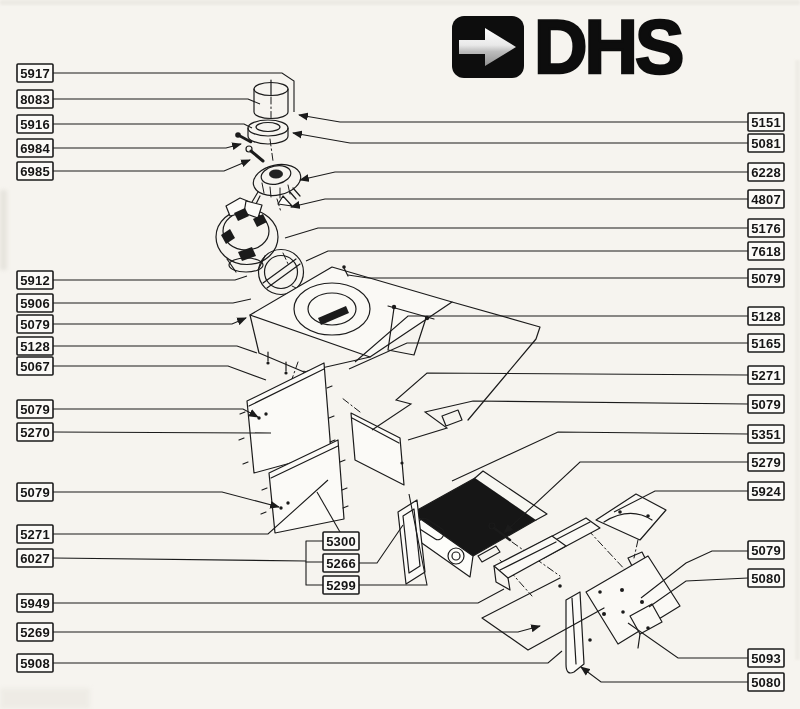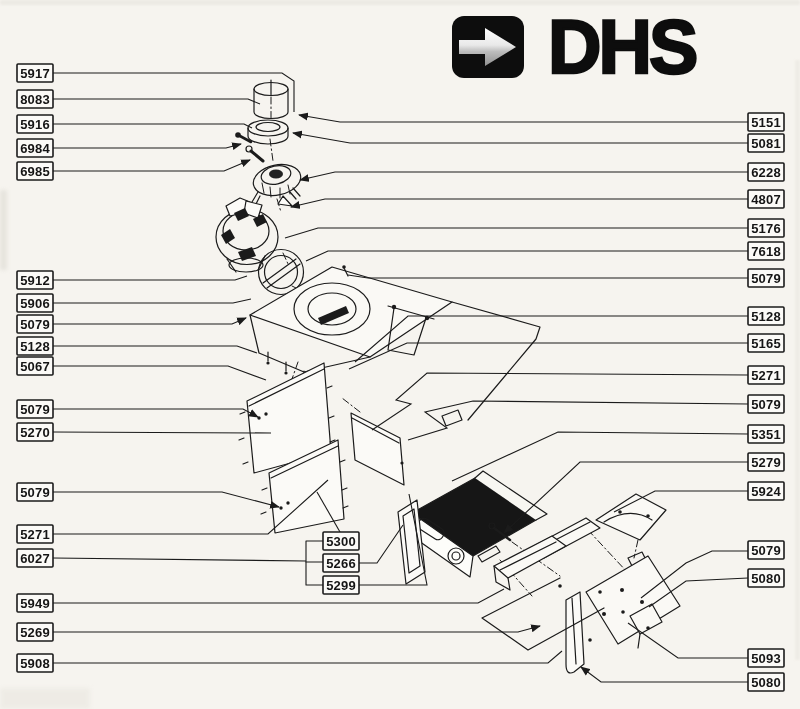--- a/index.html
+++ b/index.html
@@ -8,21 +8,21 @@
     background:#f6f4ef;
     font-family:"Liberation Sans",sans-serif;
   }
   
   .scan{position:absolute;pointer-events:none;}
   .scan.a1{left:0;top:190px;width:7px;height:80px;background:#d8d5cd;opacity:.55;filter:blur(2px);}
   .scan.a2{left:0;top:0;width:800px;height:5px;background:#e4e1da;opacity:.5;filter:blur(1px);}
   .scan.a3{left:0;top:688px;width:90px;height:21px;background:#e7e4dd;opacity:.5;filter:blur(2px);}
   .scan.a4{right:0;top:60px;width:5px;height:600px;background:#e6e3dc;opacity:.45;filter:blur(1px);}
 
-  #logo{position:absolute;left:452px;top:16px;display:flex;align-items:flex-start;gap:24px;}
+  #logo{position:absolute;left:452px;top:16px;display:flex;align-items:flex-start;gap:10px;}
   #logo .word{
     font-size:74px;font-weight:bold;line-height:62px;letter-spacing:-3px;
     color:#0d0d0d;-webkit-text-stroke:2.4px #0d0d0d;
     transform:scaleY(1.02);
   }
   svg text.label-text{
     font-family:"Liberation Sans",sans-serif;font-size:13px;font-weight:bold;
     fill:#151515;text-anchor:middle;letter-spacing:.2px;
   }
   #diagram{position:absolute;left:0;top:0;}

